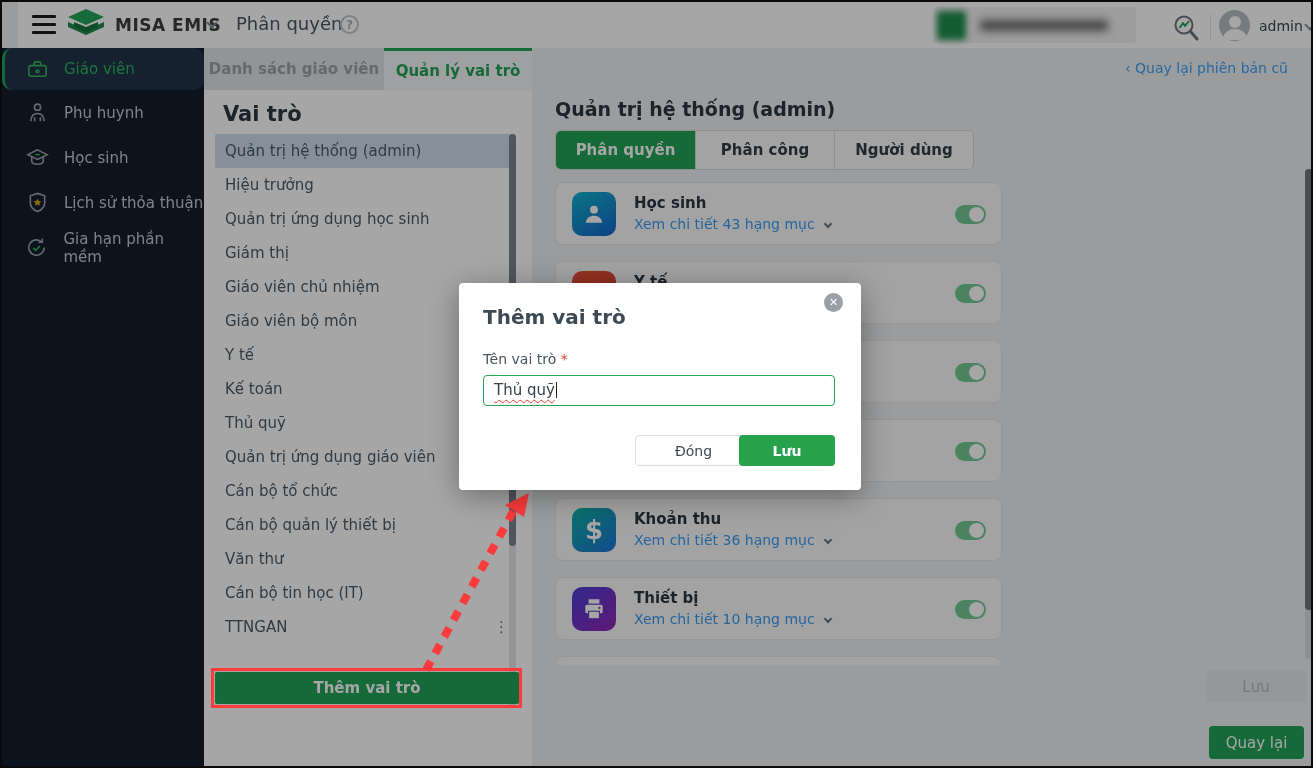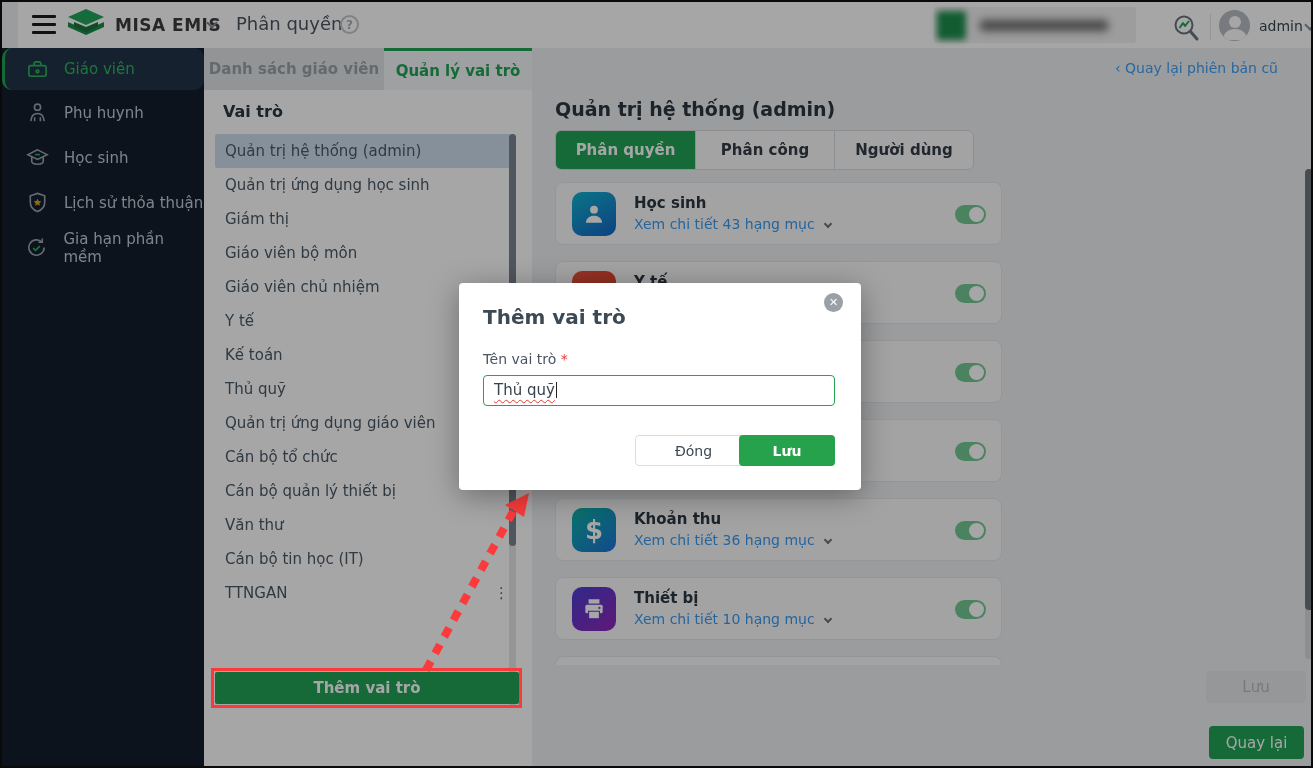--- a/index.html
+++ b/index.html
@@ -34,24 +34,24 @@
   .side-item .ic{width:26px;margin:0 14px 0 22px;display:flex;justify-content:center;color:#98a3b0;}
   .side-item.active{background:#22334a;color:#2db55d;height:42px;border-left:3px solid #21a357;}
   .side-item.active .ic{color:#2db55d;margin-left:19px;}
   
   .tabrow{position:absolute;left:202px;top:46px;height:42px;z-index:2;display:flex;}
   .ptab{width:180px;height:42px;display:flex;align-items:center;justify-content:center;
         font-size:15px;font-weight:bold;cursor:pointer;}
   .ptab.inactive{background:#e2e4e6;color:#9aa1a8;}
   .ptab.active{background:#f5f6f7;color:#21a357;border-top:3px solid #21a357;width:148px;}
   
-  .backlink{position:absolute;right:33px;top:58px;font-size:14px;color:#40a0f5;cursor:pointer;z-index:2;}
+  .backlink{position:absolute;right:23px;top:58px;font-size:14px;color:#40a0f5;cursor:pointer;z-index:2;}
   
   .roles{position:absolute;left:202px;top:88px;width:328px;height:680px;background:#fff;z-index:2;}
-  .roles h3{position:absolute;left:19px;top:12px;margin:0;font-size:16px;color:#2b3640;}
+  .roles h3{position:absolute;left:19px;top:12px;margin:0;font-size:21px;color:#2b3640;}
   .role-list{position:absolute;left:11px;top:44px;width:300px;}
   .role-item{height:34px;line-height:34px;padding-left:10px;font-size:15px;color:#4a5966;border-radius:2px;
              position:relative;cursor:pointer;white-space:nowrap;}
   .role-item.selected{background:#ccdeee;}
   .role-item .kebab{position:absolute;right:6px;top:0;color:#5f6a75;font-size:15px;cursor:pointer;}
   .role-scroll-track{position:absolute;left:305px;top:44px;width:7px;height:572px;background:#e3e5e8;border-radius:4px;}
   .role-scroll-thumb{position:absolute;left:0;top:0;width:7px;height:412px;background:#7b8591;border-radius:4px;}
   .add-role{position:absolute;left:11px;top:582px;width:304px;height:32px;background:#21a357;color:#fff;
             border:none;font-size:15px;font-weight:bold;border-radius:2px;cursor:pointer;
             font-family:inherit;}
@@ -212,24 +212,25 @@
 
   <div class="backlink">
     <span>‹</span>
     <span>Quay lại phiên bản cũ</span>
   </div>
 
   <div class="roles">
     <h3>Vai trò</h3>
     <div class="role-list" id="role-list">
         <div class="role-item selected"><span>Quản trị hệ thống (admin)</span></div>
+        <div class="role-item"><span>Hiệu trưởng</span></div>
         <div class="role-item"><span>Quản trị ứng dụng học sinh</span></div>
         <div class="role-item"><span>Giám thị</span></div>
+        <div class="role-item"><span>Giáo viên chủ nhiệm</span></div>
         <div class="role-item"><span>Giáo viên bộ môn</span></div>
-        <div class="role-item"><span>Giáo viên chủ nhiệm</span></div>
         <div class="role-item"><span>Y tế</span></div>
         <div class="role-item"><span>Kế toán</span></div>
         <div class="role-item"><span>Thủ quỹ</span></div>
         <div class="role-item"><span>Quản trị ứng dụng giáo viên</span></div>
         <div class="role-item"><span>Cán bộ tổ chức</span></div>
         <div class="role-item"><span>Cán bộ quản lý thiết bị</span></div>
         <div class="role-item"><span>Văn thư</span></div>
         <div class="role-item"><span>Cán bộ tin học (IT)</span></div>
         <div class="role-item"><span>TTNGAN</span><span class="kebab">⋮</span></div>
       </div>

